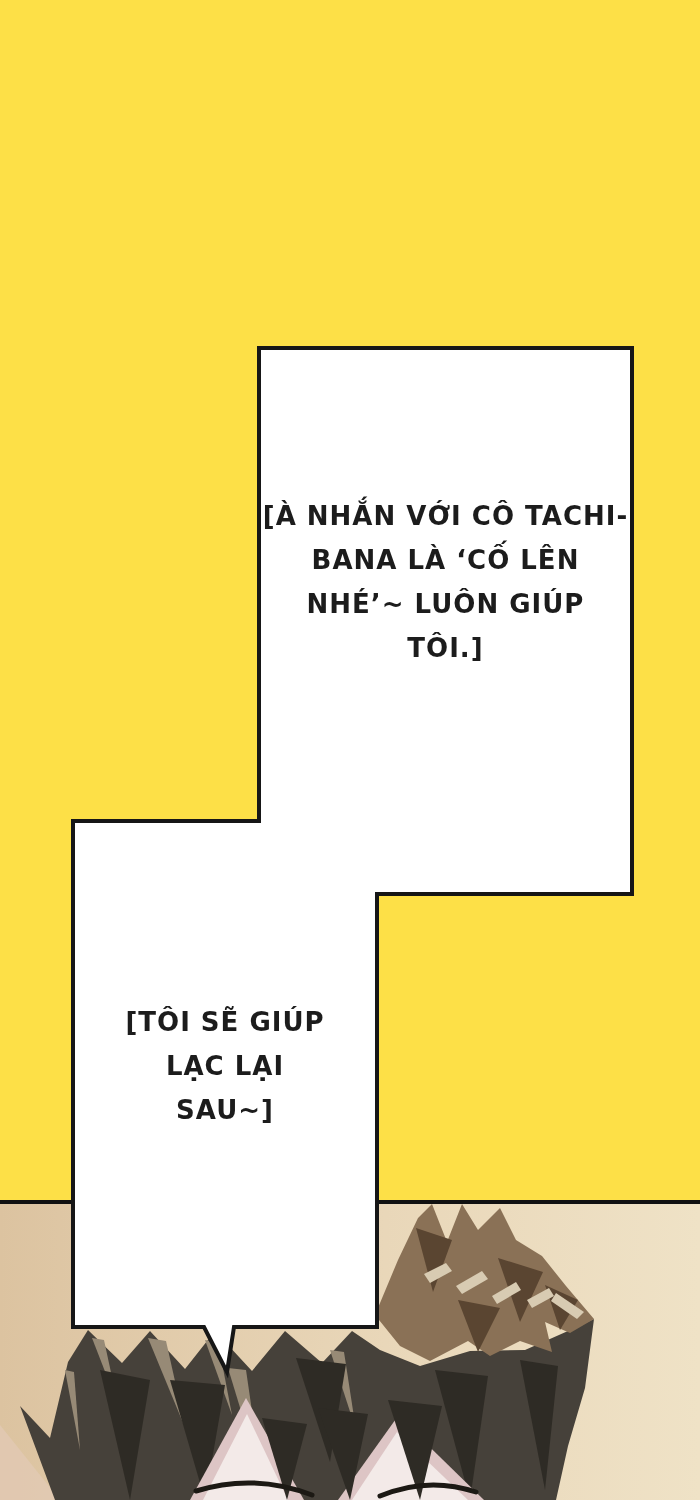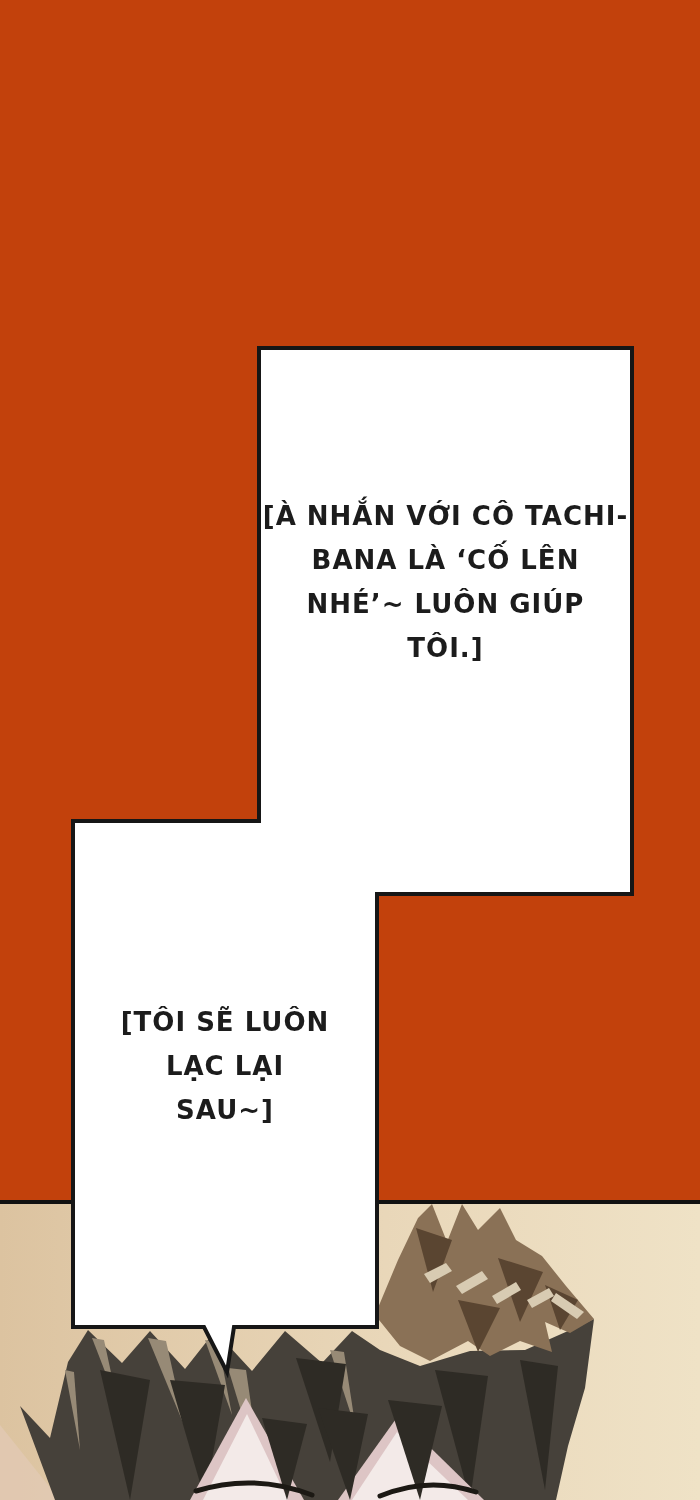--- a/index.html
+++ b/index.html
@@ -1,20 +1,20 @@
 <!DOCTYPE html>
 <html><head>
 <meta charset="utf-8">
 <style>
   html, body { margin: 0; padding: 0; background: #ffffff; }
   .page {
     position: relative;
     width: 700px;
     height: 1500px;
-    background: #c2410c;
+    background: #fde047;
     overflow: hidden;
     font-family: "DejaVu Sans", sans-serif;
   }
   .panel {
     position: absolute;
     left: 0; top: 1200px;
     width: 700px; height: 300px;
   }
   .panel svg { display: block; width: 700px; height: 300px; }
   .bubble-svg {
@@ -120,17 +120,17 @@
 
   <svg class="bubble-svg" viewBox="0 0 700 1500" aria-hidden="true">
     <path class="bubble-path" d="M 259,348 L 632,348 L 632,894 L 377,894 L 377,1327 L 234,1327 L 227,1372 L 204,1327
              L 73,1327 L 73,821 L 259,821 Z" stroke="#161616"></path>
   </svg>
 
   <div class="dialogue d1">[À NHẮN VỚI CÔ TACHI-
 BANA LÀ ‘CỐ LÊN
 NHÉ’~ LUÔN GIÚP
 TÔI.]</div>
-  <div class="dialogue d2">[TÔI SẼ LUÔN
+  <div class="dialogue d2">[TÔI SẼ GIÚP
 LẠC LẠI
 SAU~]</div>
 
 </div>
 
 </body></html>

